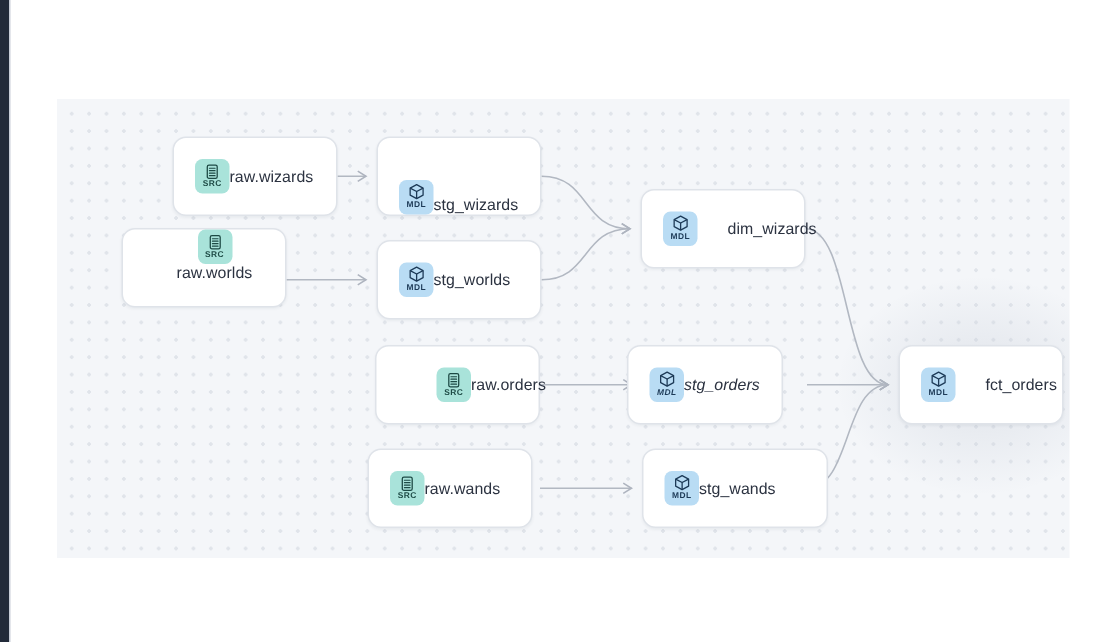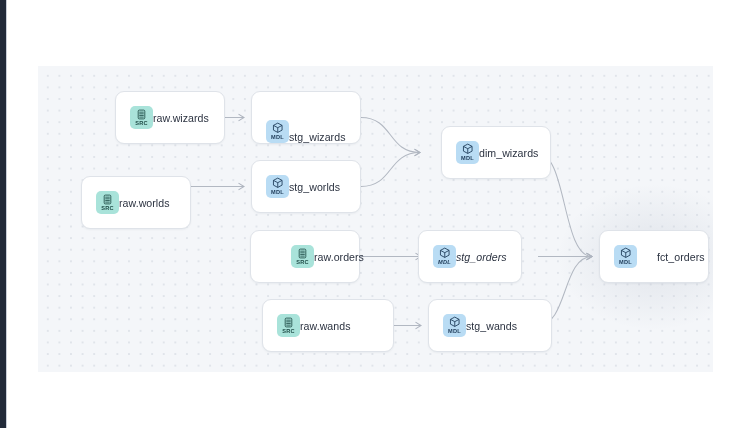--- a/index.html
+++ b/index.html
@@ -108,21 +108,21 @@
                 <line x1="5.3" y1="4.6" x2="10.7" y2="4.6" stroke="#1d4a45" stroke-width="1.2" stroke-linecap="round"></line>
                 <line x1="5.3" y1="7.0" x2="10.7" y2="7.0" stroke="#1d4a45" stroke-width="1.2" stroke-linecap="round"></line>
                 <line x1="5.3" y1="9.4" x2="10.7" y2="9.4" stroke="#1d4a45" stroke-width="1.2" stroke-linecap="round"></line>
                 <line x1="5.3" y1="11.8" x2="10.7" y2="11.8" stroke="#1d4a45" stroke-width="1.2" stroke-linecap="round"></line>
               </svg>
             </span>
             <span class="tag">SRC</span>
           </div>
           <span class="node-label">raw.wizards</span>
         </div>
-        <div class="node" style="left: 43px; top: 110px; width: 110px; height: 53px;">
+        <div class="node" style="left: 43px; top: 86px; width: 110px; height: 53px; flex-direction: column;">
           <div class="badge src">
             <span>
               <svg width="11" height="11" viewBox="0 0 16 16" aria-hidden="true">
                 <rect x="3.2" y="1.6" width="9.6" height="12.8" rx="1.6" fill="none" stroke="#1d4a45" stroke-width="1.25"></rect>
                 <line x1="5.3" y1="4.6" x2="10.7" y2="4.6" stroke="#1d4a45" stroke-width="1.2" stroke-linecap="round"></line>
                 <line x1="5.3" y1="7.0" x2="10.7" y2="7.0" stroke="#1d4a45" stroke-width="1.2" stroke-linecap="round"></line>
                 <line x1="5.3" y1="9.4" x2="10.7" y2="9.4" stroke="#1d4a45" stroke-width="1.2" stroke-linecap="round"></line>
                 <line x1="5.3" y1="11.8" x2="10.7" y2="11.8" stroke="#1d4a45" stroke-width="1.2" stroke-linecap="round"></line>
               </svg>
             </span>
@@ -138,21 +138,21 @@
                 <line x1="5.3" y1="4.6" x2="10.7" y2="4.6" stroke="#1d4a45" stroke-width="1.2" stroke-linecap="round"></line>
                 <line x1="5.3" y1="7.0" x2="10.7" y2="7.0" stroke="#1d4a45" stroke-width="1.2" stroke-linecap="round"></line>
                 <line x1="5.3" y1="9.4" x2="10.7" y2="9.4" stroke="#1d4a45" stroke-width="1.2" stroke-linecap="round"></line>
                 <line x1="5.3" y1="11.8" x2="10.7" y2="11.8" stroke="#1d4a45" stroke-width="1.2" stroke-linecap="round"></line>
               </svg>
             </span>
             <span class="tag">SRC</span>
           </div>
           <span class="node-label">raw.orders</span>
         </div>
-        <div class="node" style="left: 224px; top: 233px; width: 132px; height: 53px;">
+        <div class="node" style="left: 207px; top: 233px; width: 110px; height: 53px;">
           <div class="badge src">
             <span>
               <svg width="11" height="11" viewBox="0 0 16 16" aria-hidden="true">
                 <rect x="3.2" y="1.6" width="9.6" height="12.8" rx="1.6" fill="none" stroke="#1d4a45" stroke-width="1.25"></rect>
                 <line x1="5.3" y1="4.6" x2="10.7" y2="4.6" stroke="#1d4a45" stroke-width="1.2" stroke-linecap="round"></line>
                 <line x1="5.3" y1="7.0" x2="10.7" y2="7.0" stroke="#1d4a45" stroke-width="1.2" stroke-linecap="round"></line>
                 <line x1="5.3" y1="9.4" x2="10.7" y2="9.4" stroke="#1d4a45" stroke-width="1.2" stroke-linecap="round"></line>
                 <line x1="5.3" y1="11.8" x2="10.7" y2="11.8" stroke="#1d4a45" stroke-width="1.2" stroke-linecap="round"></line>
               </svg>
             </span>
@@ -205,21 +205,21 @@
               <svg width="11.5" height="11.5" viewBox="0 0 16 16" aria-hidden="true">
                 <path d="M8 1.5 L14 4.7 L14 11.3 L8 14.5 L2 11.3 L2 4.7 Z" fill="none" stroke="#1d3a57" stroke-width="1.2" stroke-linejoin="round"></path>
                 <path d="M2 4.7 L8 7.9 L14 4.7" fill="none" stroke="#1d3a57" stroke-width="1.2" stroke-linejoin="round"></path>
                 <path d="M8 7.9 L8 14.5" fill="none" stroke="#1d3a57" stroke-width="1.2"></path>
               </svg>
             </span>
             <span class="tag">MDL</span>
           </div>
           <span class="node-label">stg_wands</span>
         </div>
-        <div class="node" style="left: 403px; top: 60px; width: 110px; height: 53px;">
+        <div class="node" style="left: 389px; top: 60px; width: 110px; height: 53px; gap: 20px;">
           <div class="badge mdl">
             <span>
               <svg width="11.5" height="11.5" viewBox="0 0 16 16" aria-hidden="true">
                 <path d="M8 1.5 L14 4.7 L14 11.3 L8 14.5 L2 11.3 L2 4.7 Z" fill="none" stroke="#1d3a57" stroke-width="1.2" stroke-linejoin="round"></path>
                 <path d="M2 4.7 L8 7.9 L14 4.7" fill="none" stroke="#1d3a57" stroke-width="1.2" stroke-linejoin="round"></path>
                 <path d="M8 7.9 L8 14.5" fill="none" stroke="#1d3a57" stroke-width="1.2"></path>
               </svg>
             </span>
             <span class="tag">MDL</span>
           </div>

